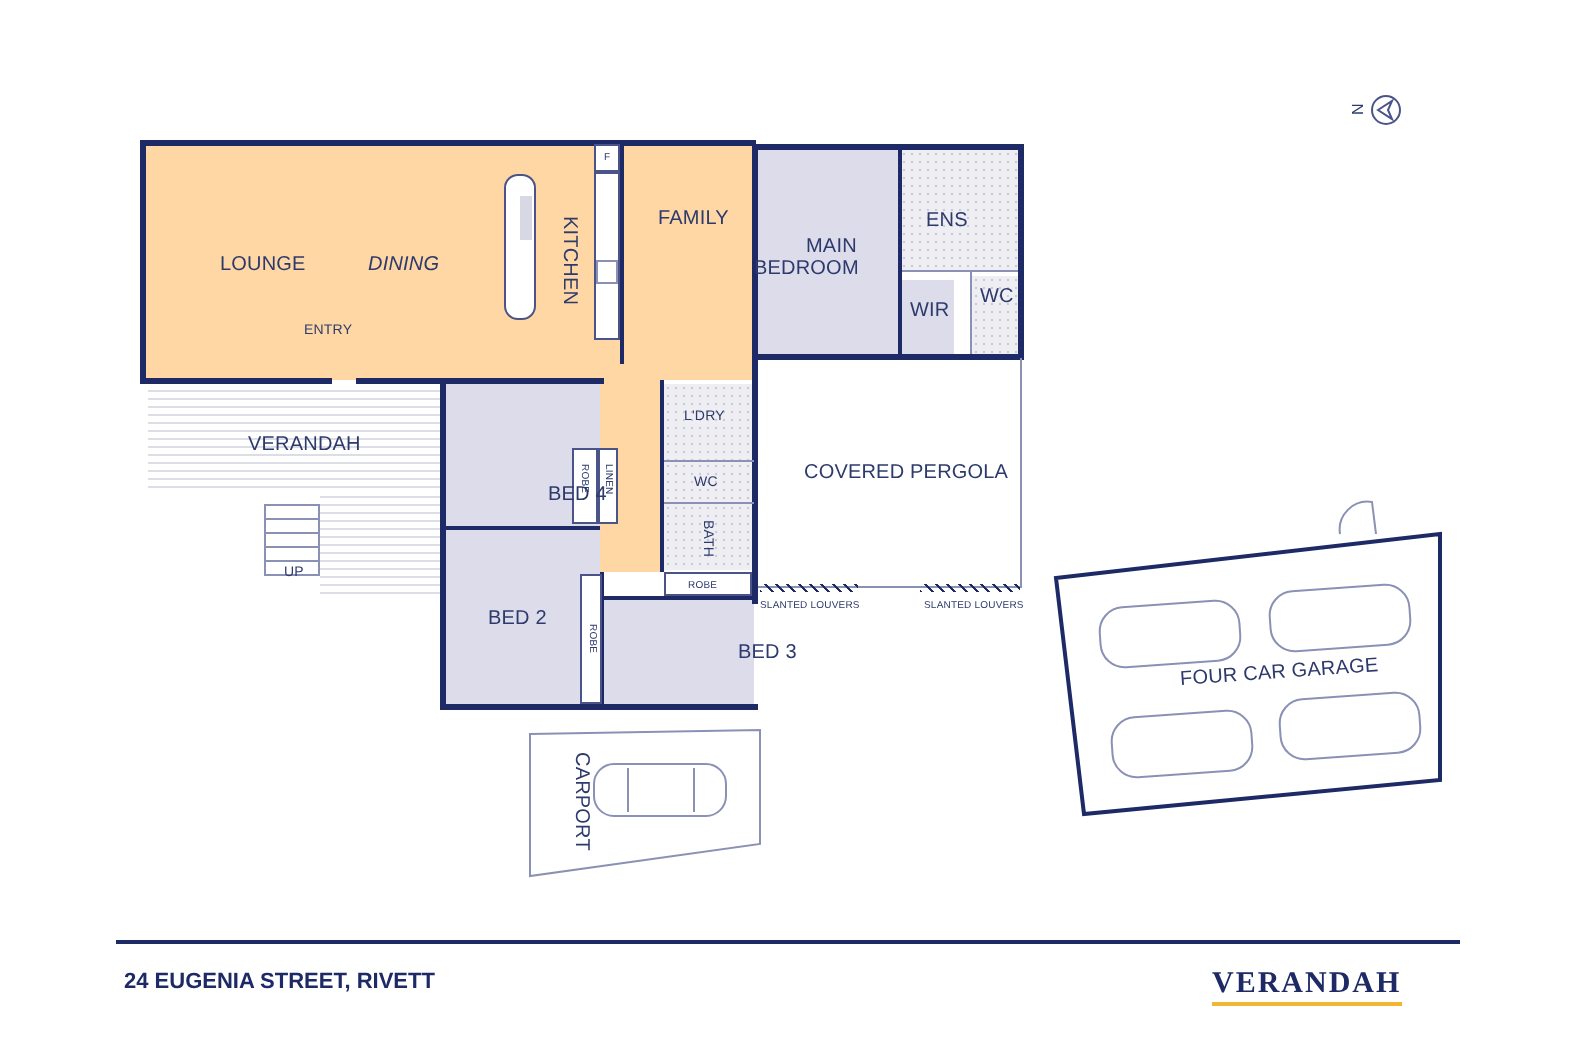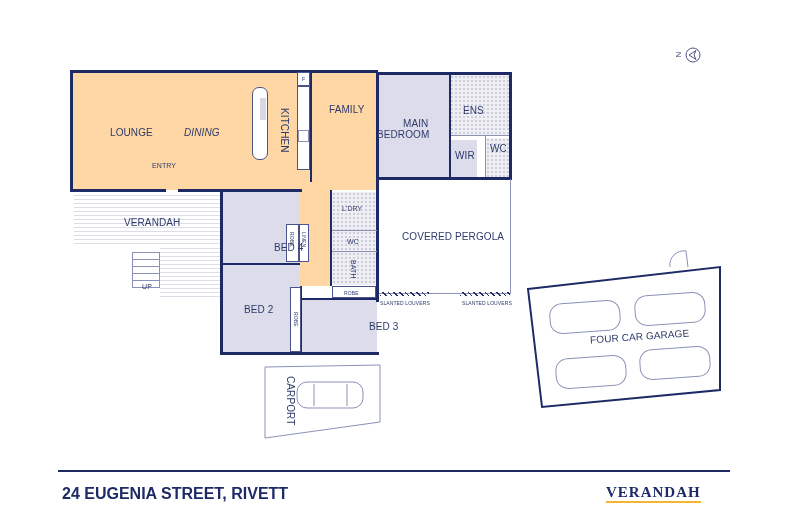--- a/index.html
+++ b/index.html
@@ -128,14 +128,14 @@
 <div class="lbl" style="left:244px;top:304px;">BED 2</div>
 <div class="lbl lbl-xs vert" style="left:293px;top:312px;">ROBE</div>
 <div class="lbl" style="left:326px;top:321px;padding-left:43px;">BED 3</div>
 <div class="lbl" style="left:402px;top:231px;">COVERED PERGOLA</div>
 <div class="lbl lbl-xs" style="left:380px;top:300px;">SLANTED LOUVERS</div>
 <div class="lbl lbl-xs" style="left:462px;top:300px;">SLANTED LOUVERS</div>
 <div class="lbl" style="left:590px;top:331px;transform:rotate(-4deg);">FOUR CAR GARAGE</div>
 <div class="lbl vert" style="left:285px;top:376px;">CARPORT</div>
 
 <div class="abs" style="left:58px;top:470px;width:672px;height:2px;background:#1d2a66;"></div>
-<div class="abs" style="left:62px;top:485px;font-size:16px;font-weight:bold;color:#1d2a66;">24 EUGENIA STREET, RIVETT</div>
+<div class="abs" style="left:62px;top:485px;font-size:11px;font-weight:bold;color:#1d2a66;">24 EUGENIA STREET, RIVETT</div>
 <div class="abs" style="left:606px;top:485px;font-family:'Liberation Serif',serif;font-size:15px;font-weight:bold;color:#1d2a66;letter-spacing:1px;border-bottom:2px solid #f2b632;line-height:15px;padding-bottom:1px;">VERANDAH</div>
 
 </body></html>

